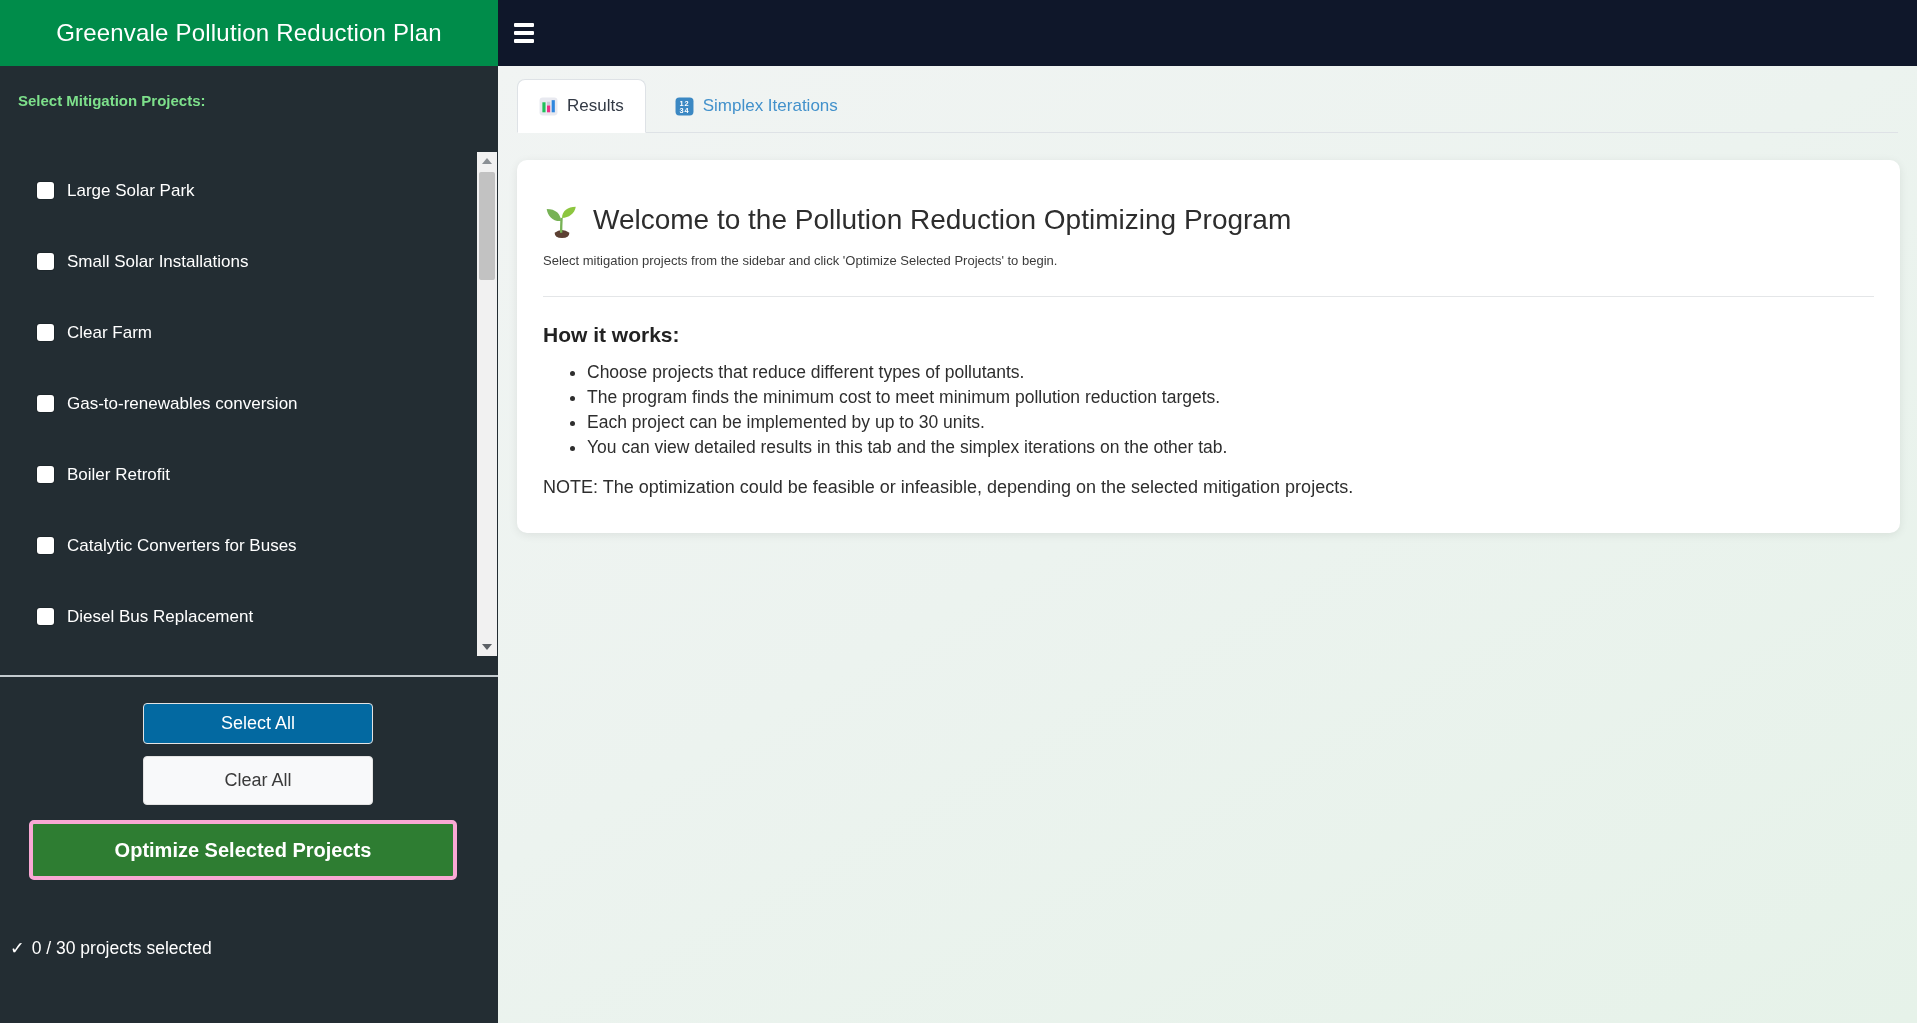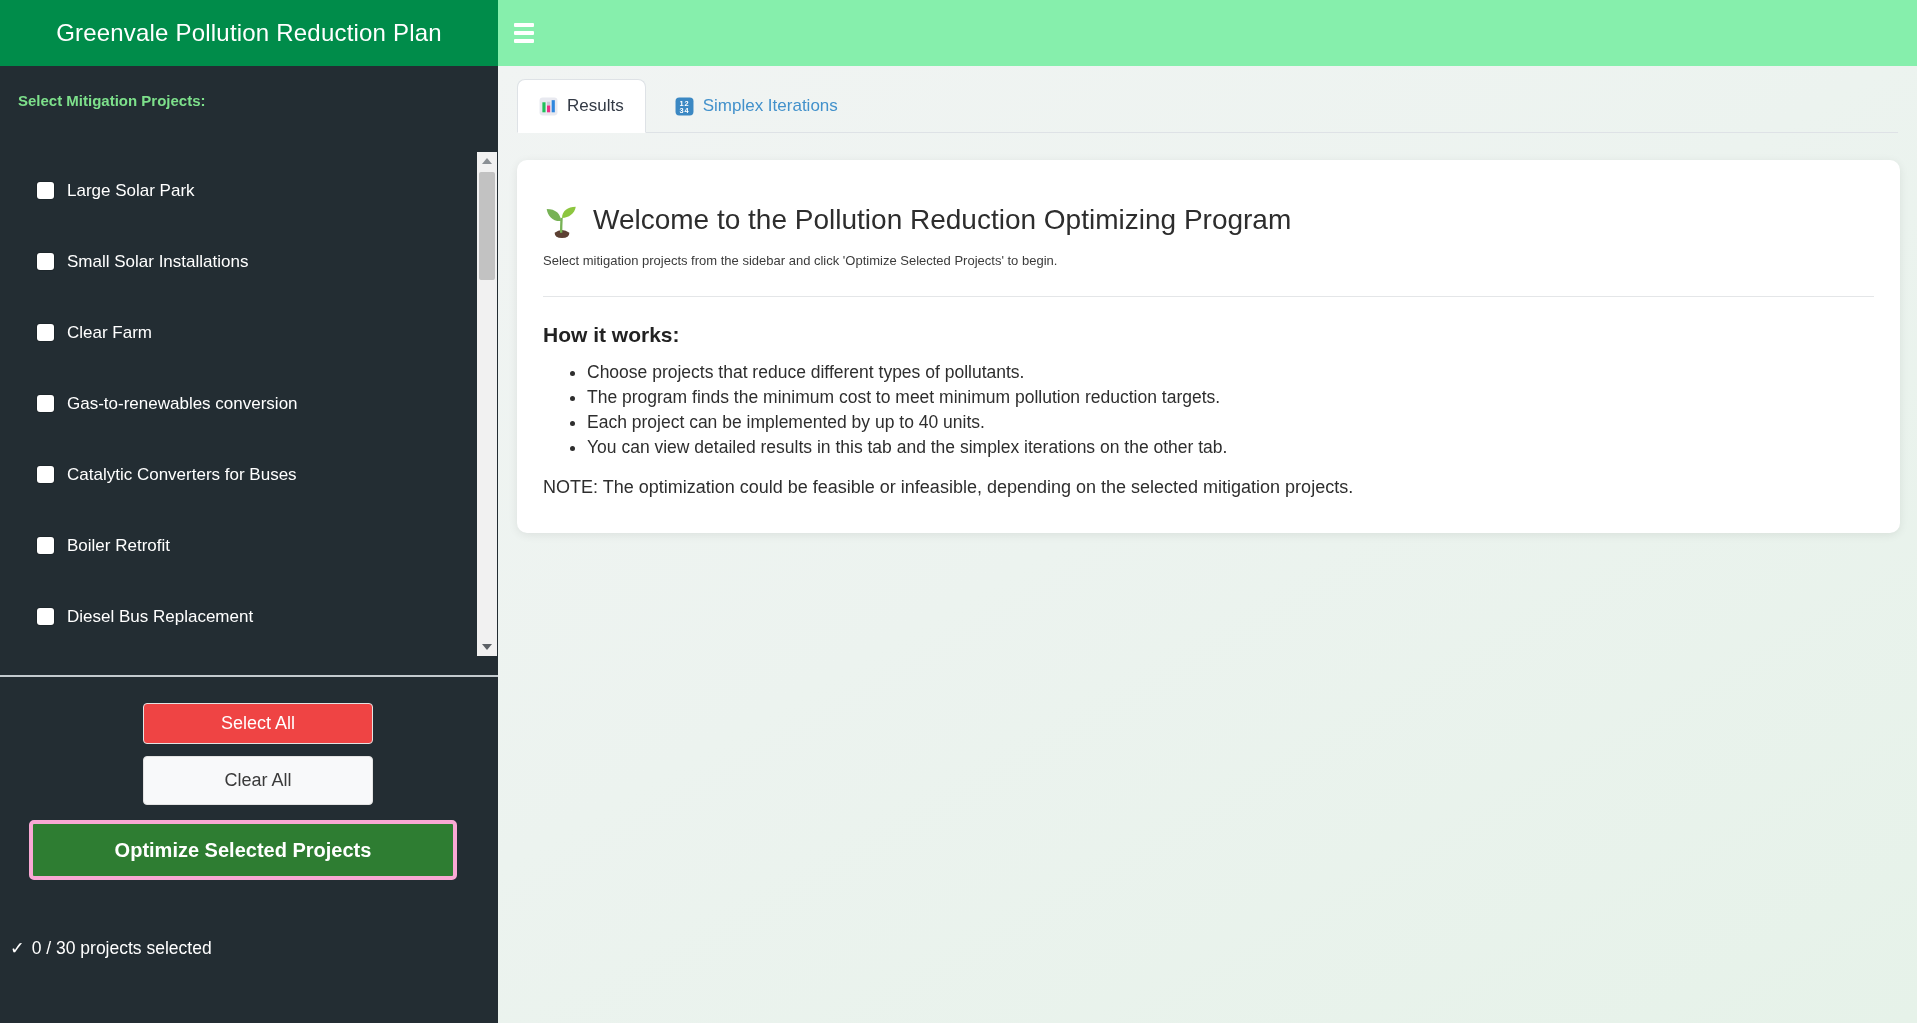--- a/index.html
+++ b/index.html
@@ -7,21 +7,21 @@
   body {
     font-family: "Liberation Sans", sans-serif;
     color: #2e2e2e;
     position: relative;
     background: #eef2f1;
   }
 
   
   .header {
     position: absolute; top: 0; left: 0; width: 1917px; height: 66px;
-    background: #86efac;
+    background: #0f172a;
   }
   .header-title-zone {
     position: absolute; top: 0; left: 0; width: 498px; height: 66px;
     background: #008c4a;
     display: flex; align-items: center; justify-content: center;
   }
   .header-title { color: #ffffff; font-size: 24px; font-weight: 400; letter-spacing: .2px; }
   .hamburger {
     position: absolute; left: 514px; top: 20px; width: 22px; height: 26px;
     display: flex; flex-direction: column; justify-content: center; gap: 4px;
@@ -70,21 +70,21 @@
   }
 
   .sidebar-divider {
     position: absolute; top: 609px; left: 0; width: 498px; height: 2px;
     background: #c3cacf;
   }
 
   .btn { display: flex; align-items: center; justify-content: center; cursor: pointer; }
   .btn-select-all {
     position: absolute; top: 637px; left: 143px; width: 230px; height: 41px;
-    background: #ef4444; color: #ffffff; font-size: 18px;
+    background: #0369a1; color: #ffffff; font-size: 18px;
     border: 1px solid #e3e3e3; border-radius: 4px;
   }
   .btn-clear-all {
     position: absolute; top: 690px; left: 143px; width: 230px; height: 49px;
     background: #f8f9fa; color: #3a3a3a; font-size: 18px;
     border: 1px solid #e3e3e3; border-radius: 4px;
   }
   .btn-optimize {
     position: absolute; top: 754px; left: 29px; width: 428px; height: 60px;
     background: #2e7d32; color: #ffffff; font-size: 20px; font-weight: 700;
@@ -166,25 +166,25 @@
       <div class="project-row">
         <span class="checkbox"></span>
         <span class="project-label">Clear Farm</span>
       </div>
       <div class="project-row">
         <span class="checkbox"></span>
         <span class="project-label">Gas-to-renewables conversion</span>
       </div>
       <div class="project-row">
         <span class="checkbox"></span>
+        <span class="project-label">Boiler Retrofit</span>
+      </div>
+      <div class="project-row">
+        <span class="checkbox"></span>
         <span class="project-label">Catalytic Converters for Buses</span>
-      </div>
-      <div class="project-row">
-        <span class="checkbox"></span>
-        <span class="project-label">Boiler Retrofit</span>
       </div>
       <div class="project-row">
         <span class="checkbox"></span>
         <span class="project-label">Diesel Bus Replacement</span>
       </div>
     </div>
     <div class="scrollbar">
       <div class="sb-arrow up">
           <span class="tri-up"></span>
         </div>
@@ -239,19 +239,19 @@
         <path d="M18 16 C18 9.5 23.5 5.5 31 5.5 C30 12 24.5 16 18 16 Z" fill="#8dc63f"></path>
       </svg>
       <span>Welcome to the Pollution Reduction Optimizing Program</span>
     </div>
     <p class="welcome-subtitle">Select mitigation projects from the sidebar and click 'Optimize Selected Projects' to begin.</p>
     <hr>
     <div class="how-title">How it works:</div>
     <ul class="how-list">
       <li>Choose projects that reduce different types of pollutants.</li>
       <li>The program finds the minimum cost to meet minimum pollution reduction targets.</li>
-      <li>Each project can be implemented by up to 40 units.</li>
+      <li>Each project can be implemented by up to 30 units.</li>
       <li>You can view detailed results in this tab and the simplex iterations on the other tab.</li>
     </ul>
     <p class="note-line">NOTE: The optimization could be feasible or infeasible, depending on the selected mitigation projects.</p>
   </div>
 
 </div>
 
 </body></html>

